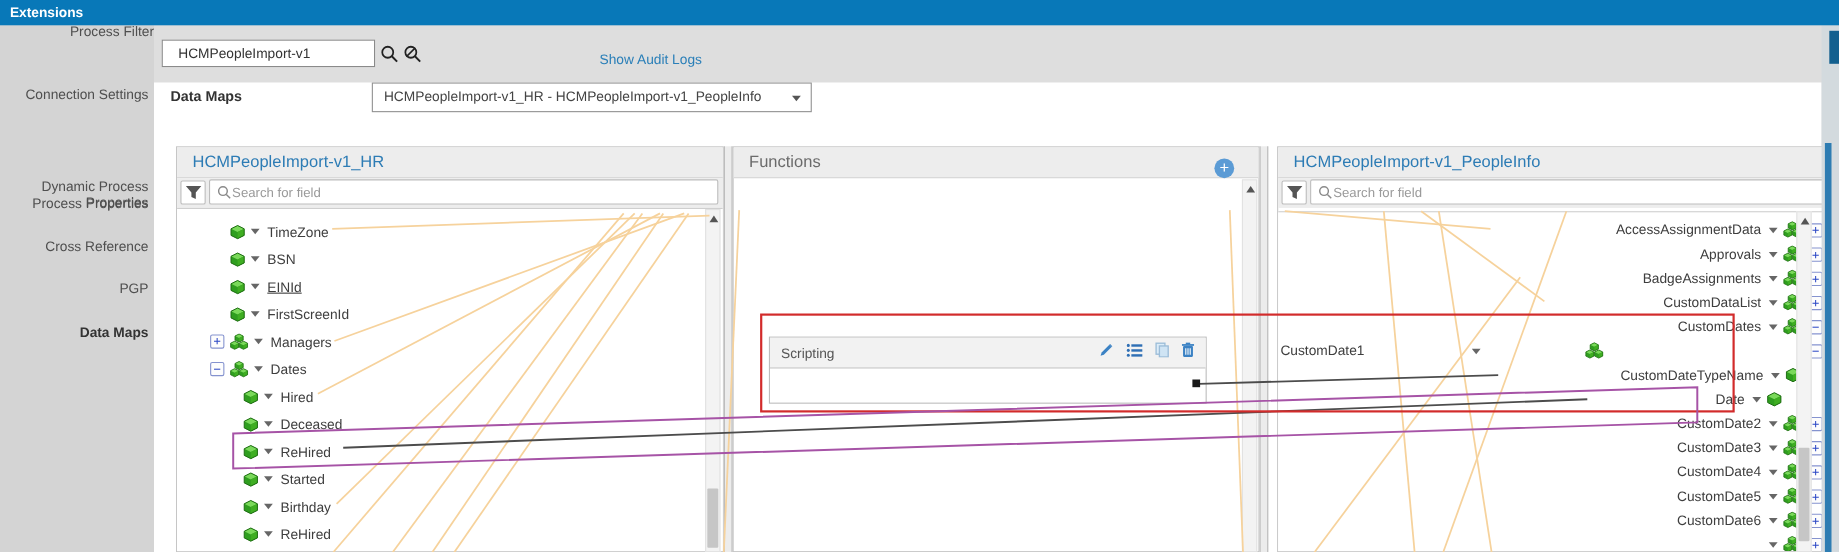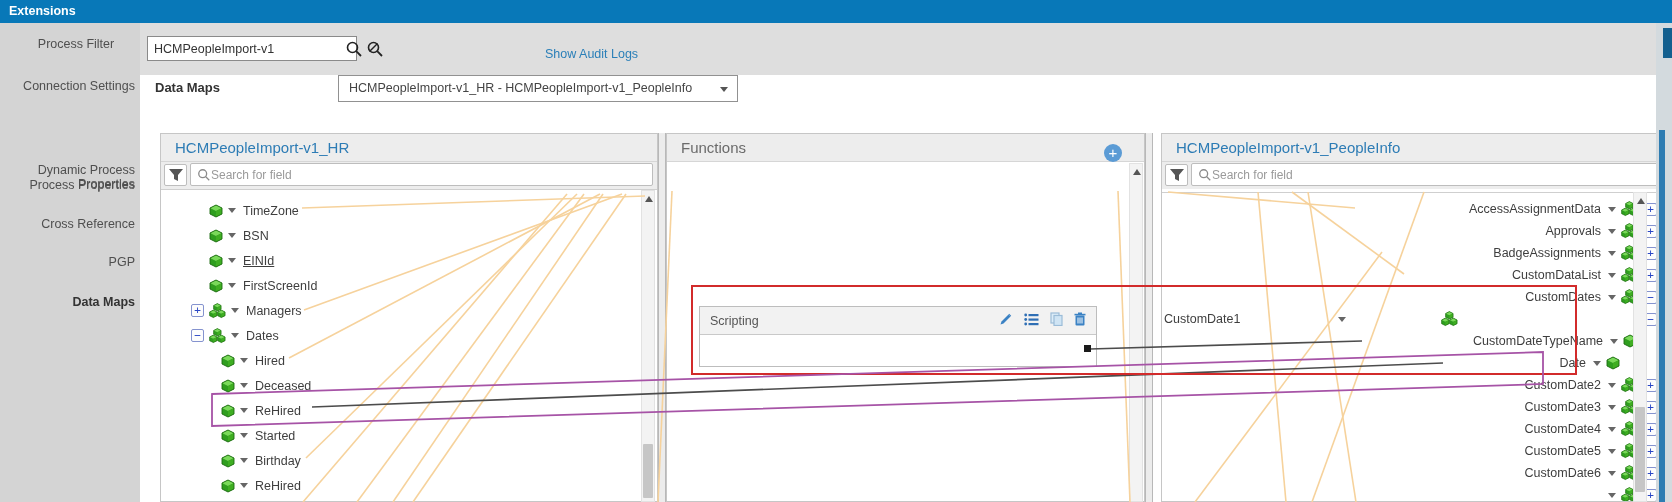--- a/index.html
+++ b/index.html
@@ -10,23 +10,23 @@
   
   .topbar { position:absolute; left:0; top:0; width:1672px; height:23px; background:#0878b8; color:#fff;
             font-size:12.5px; font-weight:bold; line-height:23px; padding-left:9px; z-index:8; }
 
   
   .sidebar { position:absolute; left:0; top:23px; width:140px; height:479px; background:#d4d4d4; z-index:2; }
   .side-label { position:absolute; right:5px; text-align:right; font-size:12.5px; color:#4f4f4f; width:128px; line-height:13.5px; }
   .side-label.active { font-weight:bold; color:#333; }
 
   
-  .pf-label { position:absolute; right:1532px; top:37px; width:128px; text-align:center; font-size:12.5px; color:#4f4f4f; z-index:3; }
-  .pf-input { position:absolute; left:147px; top:36px; width:210px; height:25px; border:1px solid #8a8a8a; background:#fff;
-              font-size:12.5px; color:#333; padding:0 6px; font-family:inherit; z-index:3; }
+  .pf-label { position:absolute; right:1532px; top:22px; width:128px; text-align:right; font-size:12.5px; color:#4f4f4f; z-index:3; }
+  .pf-input { position:absolute; left:147px; top:36px; width:194px; height:25px; border:1px solid #8a8a8a; background:#fff;
+              font-size:12.5px; color:#333; padding:0 14px; font-family:inherit; z-index:3; }
   .icon-btn { position:absolute; z-index:3; cursor:pointer; }
   .audit-link { position:absolute; left:545px; top:47px; font-size:12.5px; color:#2a7fb8; z-index:3; cursor:pointer; }
 
   
   .card { position:absolute; left:140px; top:75px; width:1516px; height:427px; background:#fff; z-index:1; }
   .dm-label { position:absolute; left:155px; top:80px; font-size:13px; font-weight:bold; color:#333; z-index:3; }
   .dm-select { position:absolute; left:338px; top:75px; width:400px; height:27px; background:#fff; border:1px solid #919191;
                font-size:12.5px; color:#444; line-height:25px; padding:0 24px 0 10px; z-index:3; cursor:pointer; }
   .dm-caret { position:absolute; right:9px; top:11px; width:0; height:0; border-left:4px solid transparent;
               border-right:4px solid transparent; border-top:5px solid #555; }

